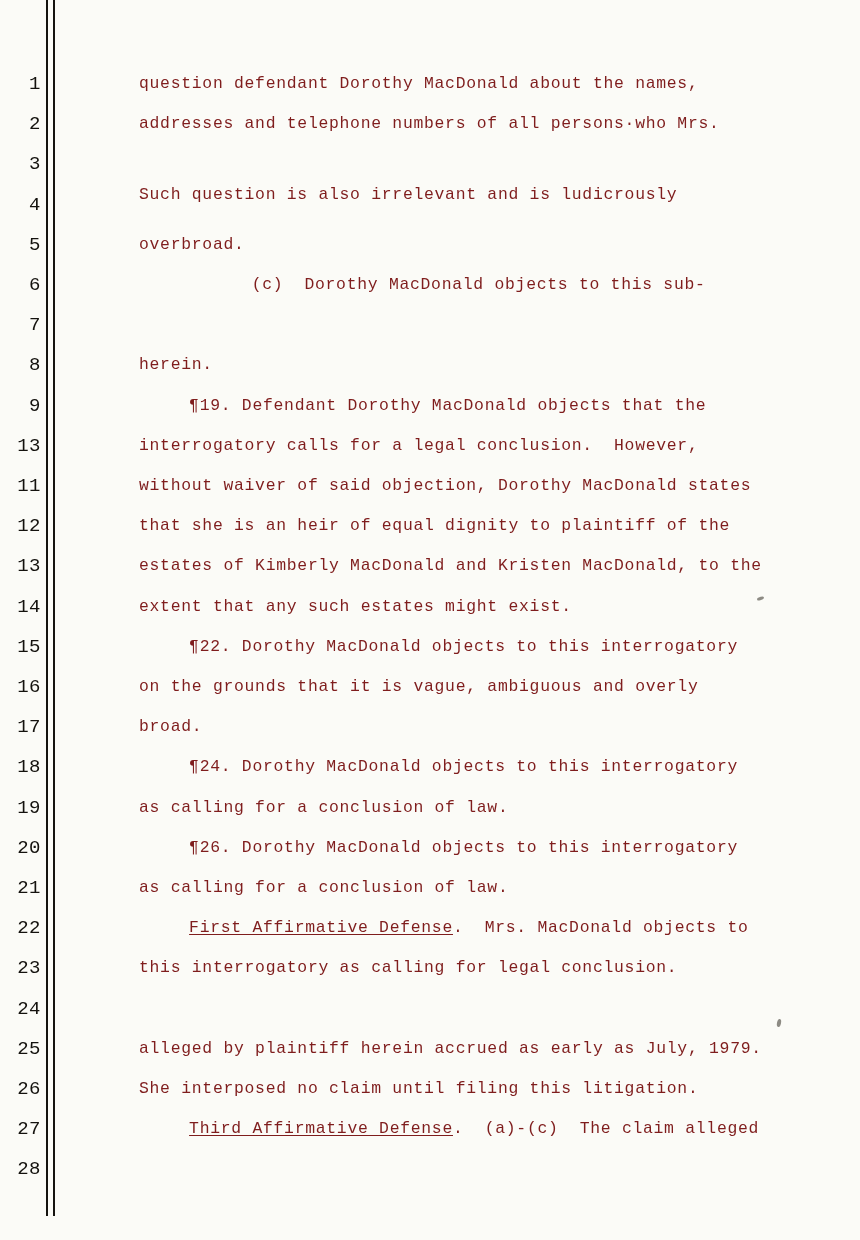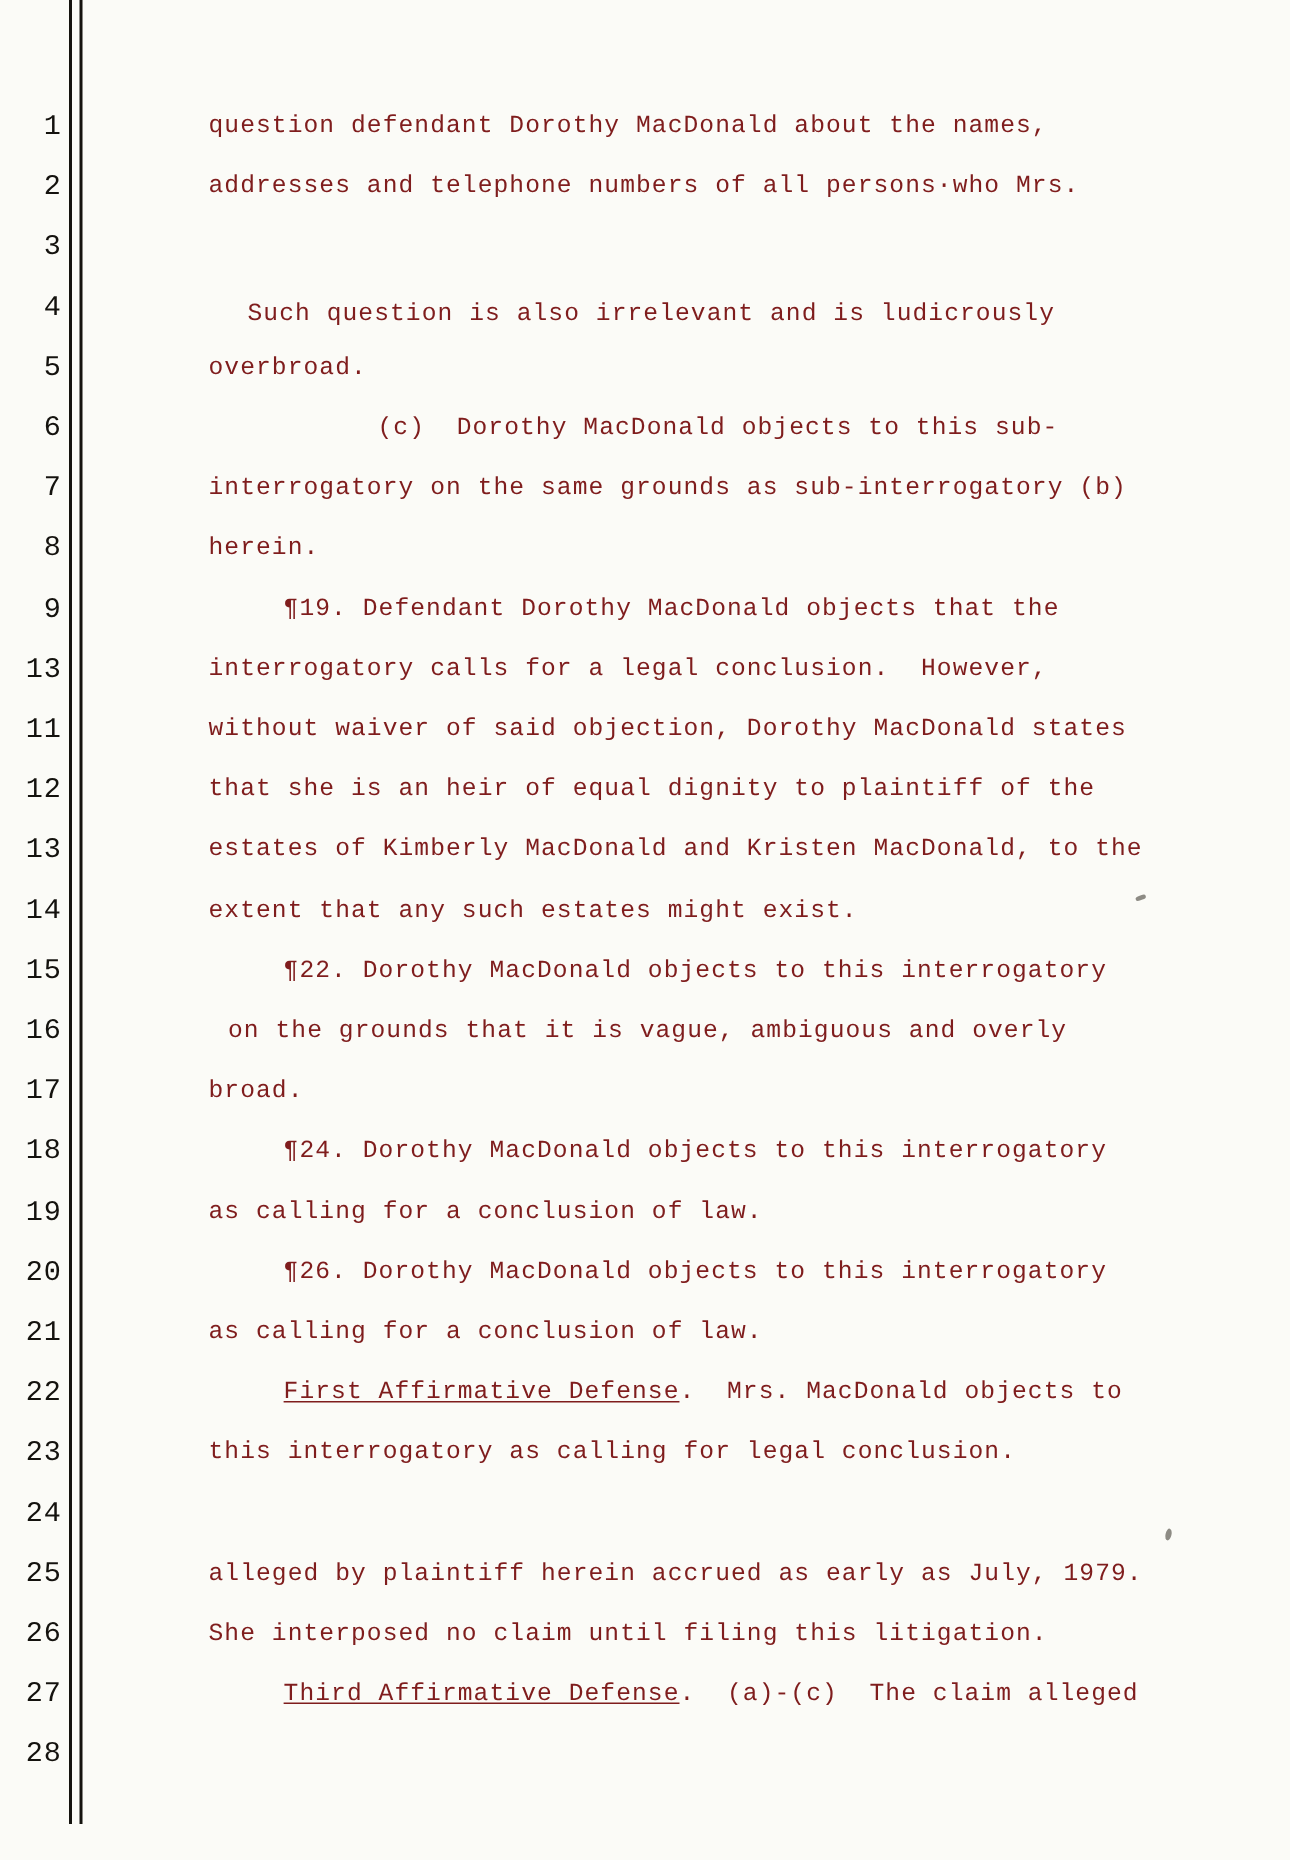--- a/index.html
+++ b/index.html
@@ -122,33 +122,32 @@
       <div class="line-number" style="top: 999.6px;">24</div>
       <div class="line-number" style="top: 1039.8px;">25</div>
       <div class="line-number" style="top: 1080px;">26</div>
       <div class="line-number" style="top: 1120.2px;">27</div>
       <div class="line-number" style="top: 1160.4px;">28</div>
     </div>
 
   <div id="body-text">
       <div class="text-line" style="top: 74px; left: 0px;"><span>question defendant Dorothy MacDonald about the names,</span></div>
       <div class="text-line" style="top: 114.2px; left: 0px;"><span>addresses and telephone numbers of all persons·who Mrs.</span></div>
-      <div class="text-line" style="top: 199px; left: 0px; margin-left: 26px;"><span>Such question is also irrelevant and is ludicrously</span></div>
+      <div class="text-line" style="top: 185px; left: 0px;"><span>Such question is also irrelevant and is ludicrously</span></div>
       <div class="text-line" style="top: 234.8px; left: 0px;"><span>overbroad.</span></div>
       <div class="text-line" style="top: 275px; left: 112.68px;"><span>(c)  Dorothy MacDonald objects to this sub-</span></div>
-      <div class="text-line" style="top: 315.2px; left: 0px;"><span>interrogatory on the same grounds as sub-interrogatory (b)</span></div>
       <div class="text-line" style="top: 355.4px; left: 0px;"><span>herein.</span></div>
       <div class="text-line" style="top: 395.6px; left: 50.08px;"><span>¶19. Defendant Dorothy MacDonald objects that the</span></div>
       <div class="text-line" style="top: 435.8px; left: 0px;"><span>interrogatory calls for a legal conclusion.  However,</span></div>
       <div class="text-line" style="top: 476px; left: 0px;"><span>without waiver of said objection, Dorothy MacDonald states</span></div>
       <div class="text-line" style="top: 516.2px; left: 0px;"><span>that she is an heir of equal dignity to plaintiff of the</span></div>
       <div class="text-line" style="top: 556.4px; left: 0px;"><span>estates of Kimberly MacDonald and Kristen MacDonald, to the</span></div>
       <div class="text-line" style="top: 596.6px; left: 0px;"><span>extent that any such estates might exist.</span></div>
       <div class="text-line" style="top: 636.8px; left: 50.08px;"><span>¶22. Dorothy MacDonald objects to this interrogatory</span></div>
-      <div class="text-line" style="top: 677px; left: 0px; margin-left: 13px;"><span>on the grounds that it is vague, ambiguous and overly</span></div>
+      <div class="text-line" style="top: 677px; left: 0px;"><span>on the grounds that it is vague, ambiguous and overly</span></div>
       <div class="text-line" style="top: 717.2px; left: 0px;"><span>broad.</span></div>
       <div class="text-line" style="top: 757.4px; left: 50.08px;"><span>¶24. Dorothy MacDonald objects to this interrogatory</span></div>
       <div class="text-line" style="top: 797.6px; left: 0px;"><span>as calling for a conclusion of law.</span></div>
       <div class="text-line" style="top: 837.8px; left: 50.08px;"><span>¶26. Dorothy MacDonald objects to this interrogatory</span></div>
       <div class="text-line" style="top: 878px; left: 0px;"><span>as calling for a conclusion of law.</span></div>
       <div class="text-line" style="top: 918.2px; left: 50.08px;"><span class="ul">First Affirmative Defense</span><span>.  Mrs. MacDonald objects to</span></div>
       <div class="text-line" style="top: 958.4px; left: 0px;"><span>this interrogatory as calling for legal conclusion.</span></div>
       <div class="text-line" style="top: 1038.8px; left: 0px;"><span>alleged by plaintiff herein accrued as early as July, 1979.</span></div>
       <div class="text-line" style="top: 1079px; left: 0px;"><span>She interposed no claim until filing this litigation.</span></div>
       <div class="text-line" style="top: 1119.2px; left: 50.08px;"><span class="ul">Third Affirmative Defense</span><span>.  (a)-(c)  The claim alleged</span></div>

